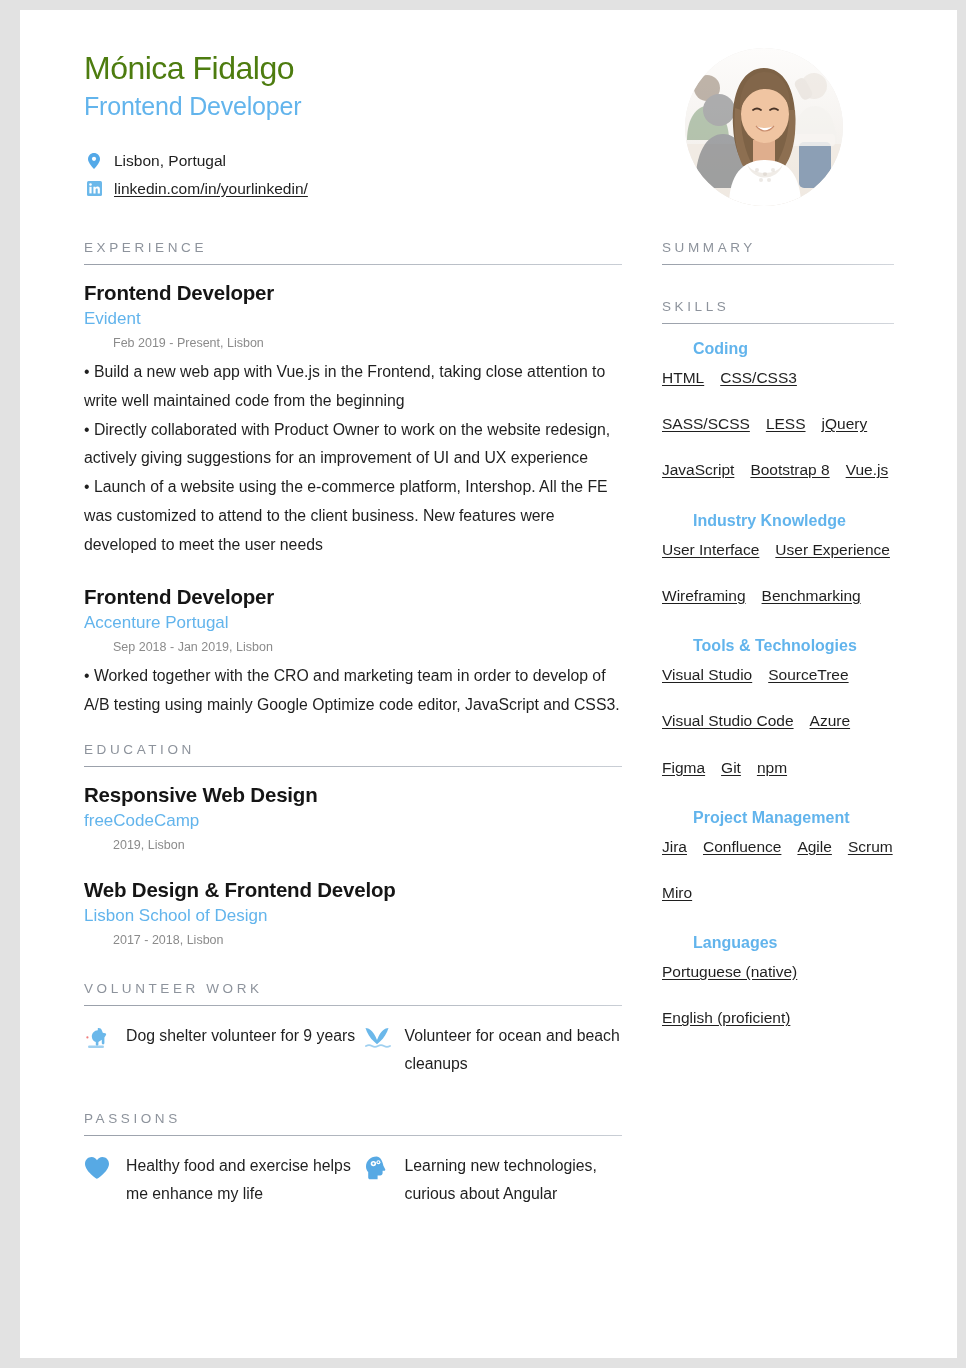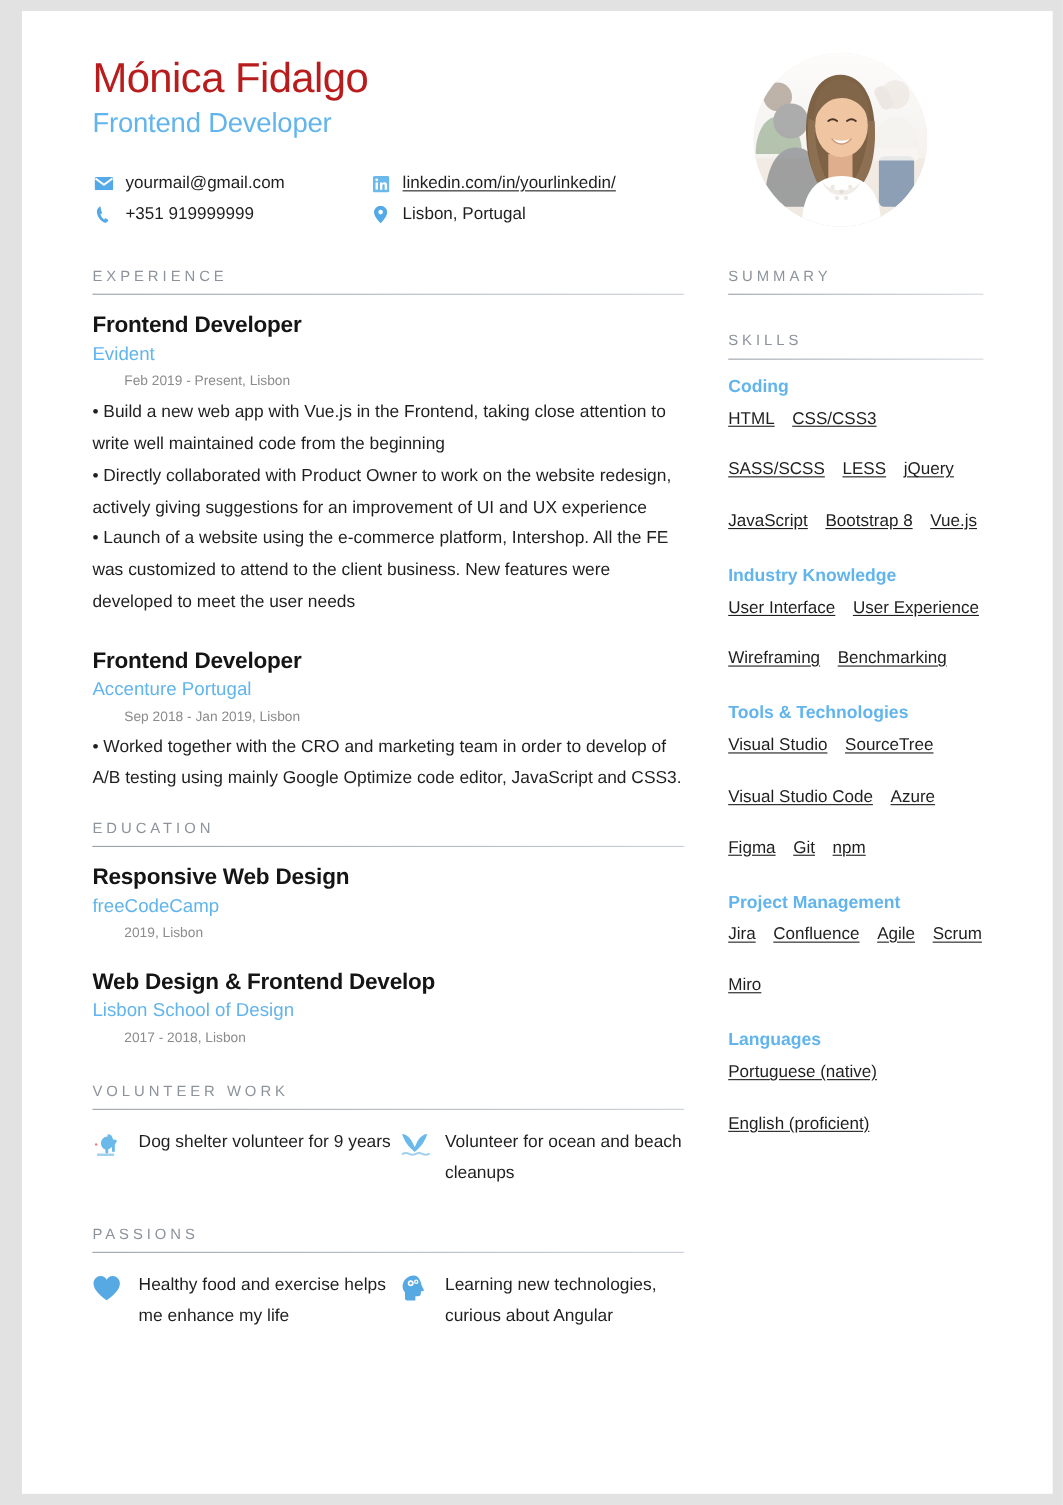--- a/index.html
+++ b/index.html
@@ -29,23 +29,23 @@
 
   
   .header {
     display: flex;
     align-items: flex-start;
     justify-content: space-between;
   }
   .header-left { padding-top: 6px; }
 
   .name {
-    font-size: 38px;
+    font-size: 32px;
     font-weight: 400;
-    color: #b91c1c;
+    color: #4d7c0f;
     letter-spacing: -0.5px;
     line-height: 1.06;
   }
   .role {
     font-size: 25px;
     font-weight: 400;
     color: #62b4ec;
     margin-top: 6px;
     letter-spacing: -0.2px;
   }
@@ -178,20 +178,21 @@
   .side-block { margin-bottom: 34px; }
   .side-block:last-child { margin-bottom: 0; }
 
   .skill-group { margin-bottom: 26px; }
   .skill-group:last-child { margin-bottom: 0; }
   .skill-group-title {
     font-size: 16px;
     font-weight: bold;
     color: #62b4ec;
     margin-bottom: 5px;
+    margin-left: 31px;
   }
   .skill-tags {
     display: flex;
     flex-wrap: wrap;
     column-gap: 16px;
     row-gap: 0px;
     gap: 16px;
   }
   .skill-tag {
     font-size: 15.5px;
@@ -208,59 +209,40 @@
 
 <div class="page">
  <div class="inner">
 
   <div class="header">
     <div class="header-left">
       <div class="name">Mónica Fidalgo</div>
       <div class="role">Frontend Developer</div>
 
       <div class="contacts">
-        <div class="contact-col col1">
+        <div class="contact-col">
           <div class="contact-row">
             <span class="contact-ico">
-              <svg width="17" height="12" viewBox="0 0 17 12">
-                    <rect x="0" y="0" width="17" height="12" rx="1.5" fill="#54a9e8"></rect>
-                    <path d="M0.8 1.2 L8.5 7 L16.2 1.2" stroke="#ffffff" stroke-width="1.8" fill="none"></path>
+              <svg width="12" height="16" viewBox="0 0 12 16">
+                    <path d="M6 0 C2.7 0 0 2.7 0 6 C0 10.2 6 16 6 16 C6 16 12 10.2 12 6 C12 2.7 9.3 0 6 0 Z" fill="#54a9e8"></path>
+                    <circle cx="6" cy="5.8" r="2.1" fill="#ffffff"></circle>
                   </svg>
             </span>
-            <span class="contact-text">yourmail@gmail.com</span>
-          </div>
-          <div class="contact-row">
-            <span class="contact-ico">
-              <svg width="15" height="16" viewBox="0 0 15 16">
-                    <path d="M4.2 0.6 C2 1.6 0.6 4.2 1.3 7.3 C2 10.6 4.6 13.8 7.6 15.2 C9 15.8 10.4 15.3 11 14.2 L11.6 13 L8.6 11.2 L7.8 12.5 C6.2 11.6 4.8 9.6 4.3 7.6 L5.8 7 L4.9 3.4 Z" fill="#54a9e8"></path>
-                  </svg>
-            </span>
-            <span class="contact-text">+351 919999999</span>
-          </div>
-        </div>
-        <div class="contact-col">
+            <span class="contact-text">Lisbon, Portugal</span>
+          </div>
           <div class="contact-row">
             <span class="contact-ico">
               <svg width="15" height="15" viewBox="0 0 15 15">
                     <rect x="0" y="0" width="15" height="15" rx="1.5" fill="#6bb8ea"></rect>
                     <rect x="2.4" y="5.8" width="2.2" height="6.6" fill="#ffffff"></rect>
                     <circle cx="3.5" cy="3.5" r="1.3" fill="#ffffff"></circle>
                     <path d="M6.4 5.8 h2.1 v0.9 c0.5-0.8 1.4-1.1 2.2-1.1 c1.5 0 2.2 0.9 2.2 2.6 v4.2 h-2.2 V8.7 c0-0.8-0.3-1.2-0.95-1.2 c-0.7 0-1.15 0.5-1.15 1.3 v3.6 H6.4 Z" fill="#ffffff"></path>
                   </svg>
             </span>
             <span class="contact-text link">linkedin.com/in/yourlinkedin/</span>
-          </div>
-          <div class="contact-row">
-            <span class="contact-ico">
-              <svg width="12" height="16" viewBox="0 0 12 16">
-                    <path d="M6 0 C2.7 0 0 2.7 0 6 C0 10.2 6 16 6 16 C6 16 12 10.2 12 6 C12 2.7 9.3 0 6 0 Z" fill="#54a9e8"></path>
-                    <circle cx="6" cy="5.8" r="2.1" fill="#ffffff"></circle>
-                  </svg>
-            </span>
-            <span class="contact-text">Lisbon, Portugal</span>
           </div>
         </div>
       </div>
     </div>
 
     <div class="photo">
       <svg width="158" height="158" viewBox="0 0 158 158">
         <defs>
           <clipPath id="pc">
                 <circle cx="79" cy="79" r="79"></circle>

